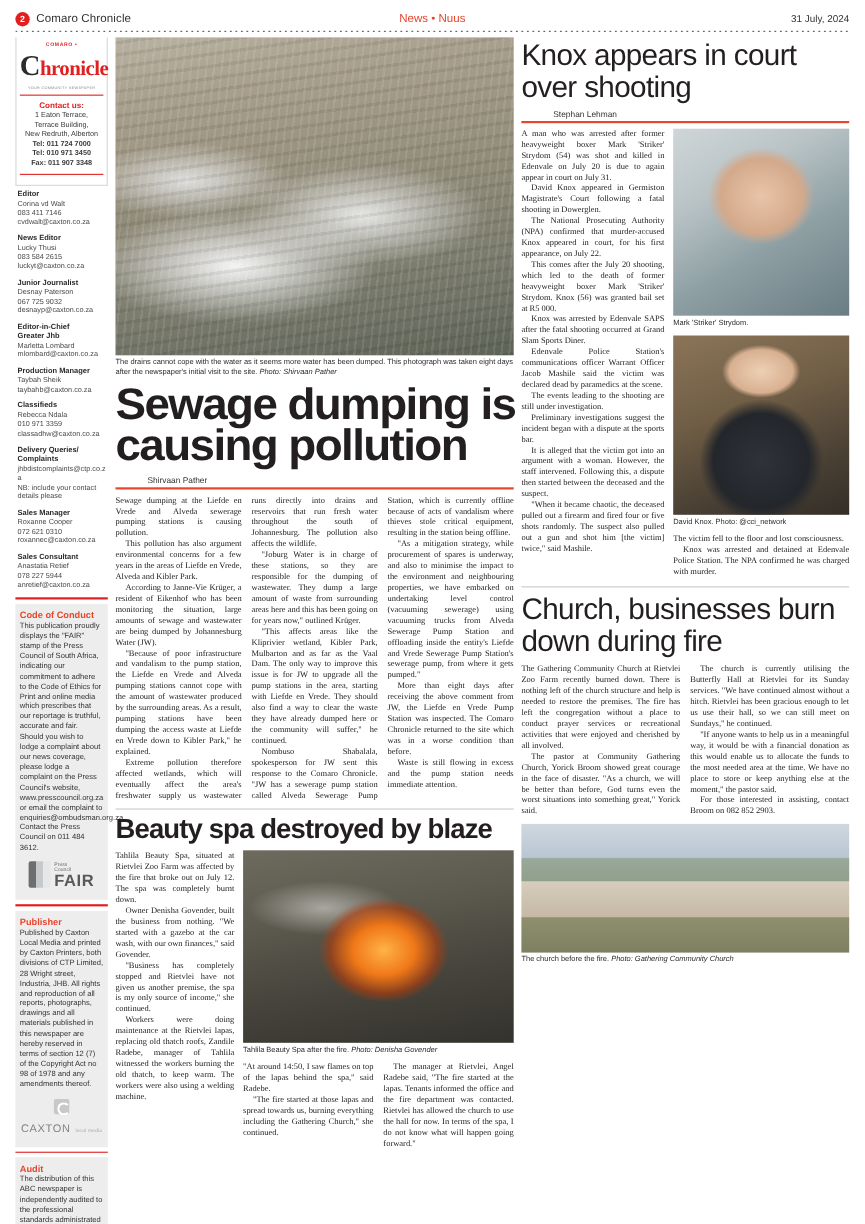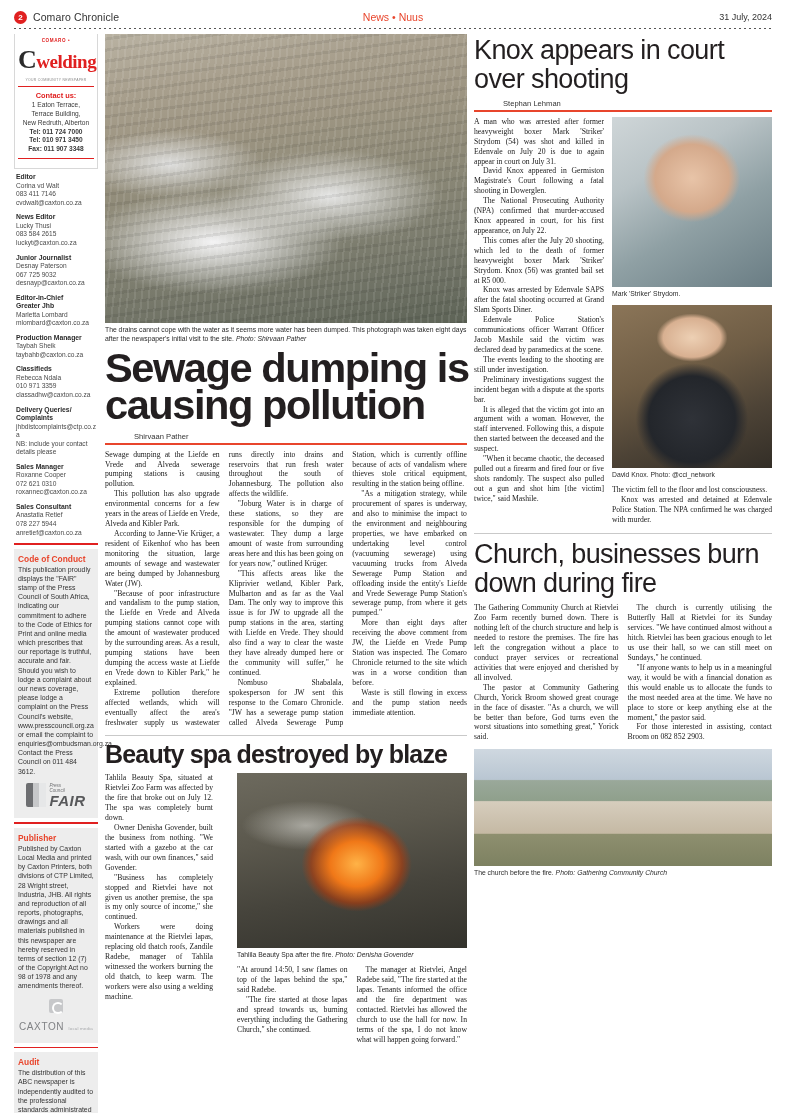--- a/index.html
+++ b/index.html
@@ -59,21 +59,21 @@
   .staff-line { font-size:6.6px; color:#4a4a4a; line-height:1.3; word-break:break-word; }
   .panel { background:#ededed; padding:5px 4px 6px; margin-top:4px; }
   .panel-title { color:#e8452c; font-size:8.4px; font-weight:bold; margin-bottom:1px; }
   .panel-body { font-size:6.9px; color:#333; line-height:1.33; }
   .fair-logo { display:flex; align-items:center; justify-content:center; gap:4px; margin:7px 0 4px; }
   .fair-mark { width:19px; height:24px; position:relative; }
   .fair-mark span { position:absolute; top:0; width:7px; height:24px; }
   .fair-mark .s1 { left:0; background:#6d6e71; border-radius:2px 0 0 2px; }
   .fair-mark .s2 { left:7px; background:#c7c8ca; }
   .fair-mark .s3 { left:13px; background:#e6e7e8; }
-  .fair-txt { text-align:left;font-style:italic; }
+  .fair-txt { text-align:left; }
   .fair-sm { font-size:4.6px; color:#6d6e71; line-height:1.15; }
   .fair-big { font-size:15px; color:#58595b; font-weight:bold; letter-spacing:.5px; line-height:1; }
   .caxton-logo { margin:8px 0 3px; text-align:center; }
   .cx-mark {
     width:14px; height:14px; margin:0 auto 3px; border-radius:2px;
     background:#c7c8ca; position:relative;
   }
   .cx-mark::after {
     content:""; position:absolute; left:3px; top:3px; width:8px; height:8px;
     border:2px solid #fff; border-radius:50%; border-right-color:transparent;
@@ -163,21 +163,21 @@
     <div class="issue-date">31 July, 2024</div>
   </div>
   <div class="dotrule"></div>
 
   <div class="grid">
 
     <div class="rail">
 
       <div class="masthead">
         <div class="mh-top">COMARO •</div>
-        <div class="mh-main"><span class="cap">C</span><span>welding</span></div>
+        <div class="mh-main"><span class="cap">C</span><span>hronicle</span></div>
         <div class="mh-sub">YOUR COMMUNITY NEWSPAPER</div>
         <div class="rule-red"></div>
         <div class="contact-head">Contact us:</div>
         <div class="contact-line">1 Eaton Terrace,</div>
         <div class="contact-line">Terrace Building,</div>
         <div class="contact-line">New Redruth, Alberton</div>
         <div class="contact-line b">Tel: 011 724 7000</div>
         <div class="contact-line b">Tel: 010 971 3450</div>
         <div class="contact-line b"></div>
         <div class="contact-line b">Fax: 011 907 3348</div>
@@ -286,37 +286,37 @@
         <span>The drains cannot cope with the water as it seems more water has been dumped. This photograph was taken eight days after the newspaper's initial visit to the site. </span><i>Photo: Shirvaan Pather</i>
       </div>
 
       <div class="hl-slab">Sewage dumping is causing pollution</div>
 
       <div class="byline">Shirvaan Pather</div>
       <div class="byline-rule"></div>
 
       <div class="cols3 body">
         <p class="first">Sewage dumping at the Liefde en Vrede and Alveda sewerage pumping stations is causing pollution.</p>
-        <p>This pollution has also upgrade environmental concerns for a few years in the areas of Liefde en Vrede, Alveda and Kibler Park.</p>
+        <p>This pollution has also argument environmental concerns for a few years in the areas of Liefde en Vrede, Alveda and Kibler Park.</p>
         <p>According to Janne-Vie Krüger, a resident of Eikenhof who has been monitoring the situation, large amounts of sewage and wastewater are being dumped by Johannesburg Water (JW).</p>
         <p>"Because of poor infrastructure and vandalism to the pump station, the Liefde en Vrede and Alveda pumping stations cannot cope with the amount of wastewater produced by the surrounding areas. As a result, pumping stations have been dumping the access waste at Liefde en Vrede down to Kibler Park," he explained.</p>
         <p>Extreme pollution therefore affected wetlands, which will eventually affect the area's freshwater supply us wastewater runs directly into drains and reservoirs that run fresh water throughout the south of Johannesburg. The pollution also affects the wildlife.</p>
         <p>"Joburg Water is in charge of these stations, so they are responsible for the dumping of wastewater. They dump a large amount of waste from surrounding areas here and this has been going on for years now," outlined Krüger.</p>
         <p>"This affects areas like the Kliprivier wetland, Kibler Park, Mulbarton and as far as the Vaal Dam. The only way to improve this issue is for JW to upgrade all the pump stations in the area, starting with Liefde en Vrede. They should also find a way to clear the waste they have already dumped here or the community will suffer," he continued.</p>
         <p>Nombuso Shabalala, spokesperson for JW sent this response to the Comaro Chronicle. "JW has a sewerage pump station called Alveda Sewerage Pump Station, which is currently offline because of acts of vandalism where thieves stole critical equipment, resulting in the station being offline.</p>
         <p>"As a mitigation strategy, while procurement of spares is underway, and also to minimise the impact to the environment and neighbouring properties, we have embarked on undertaking level control (vacuuming sewerage) using vacuuming trucks from Alveda Sewerage Pump Station and offloading inside the entity's Liefde and Vrede Sewerage Pump Station's sewerage pump, from where it gets pumped."</p>
         <p>More than eight days after receiving the above comment from JW, the Liefde en Vrede Pump Station was inspected. The Comaro Chronicle returned to the site which was in a worse condition than before.</p>
         <p>Waste is still flowing in excess and the pump station needs immediate attention.</p>
       </div>
 
       <div class="divider"></div>
 
       <div class="hl-spa">Beauty spa destroyed by blaze</div>
 
-      <div style="display:flex; gap:24px;">
+      <div style="display:flex; gap:8px;">
         <div style="width:108px; flex:0 0 108px;" class="body">
           <p class="first">Tahlila Beauty Spa, situated at Rietvlei Zoo Farm was affected by the fire that broke out on July 12. The spa was completely burnt down.</p>
           <p>Owner Denisha Govender, built the business from nothing. "We started with a gazebo at the car wash, with our own finances," said Govender.</p>
           <p>"Business has completely stopped and Rietvlei have not given us another premise, the spa is my only source of income," she continued.</p>
           <p>Workers were doing maintenance at the Rietvlei lapas, replacing old thatch roofs, Zandile Radebe, manager of Tahlila witnessed the workers burning the old thatch, to keep warm. The workers were also using a welding machine.</p>
         </div>
         <div style="flex:1 1 auto;">
           <div class="photo ph-fire relpos"></div>
           <div class="cap">
             <span>Tahlila Beauty Spa after the fire. </span><i>Photo: Denisha Govender</i>

